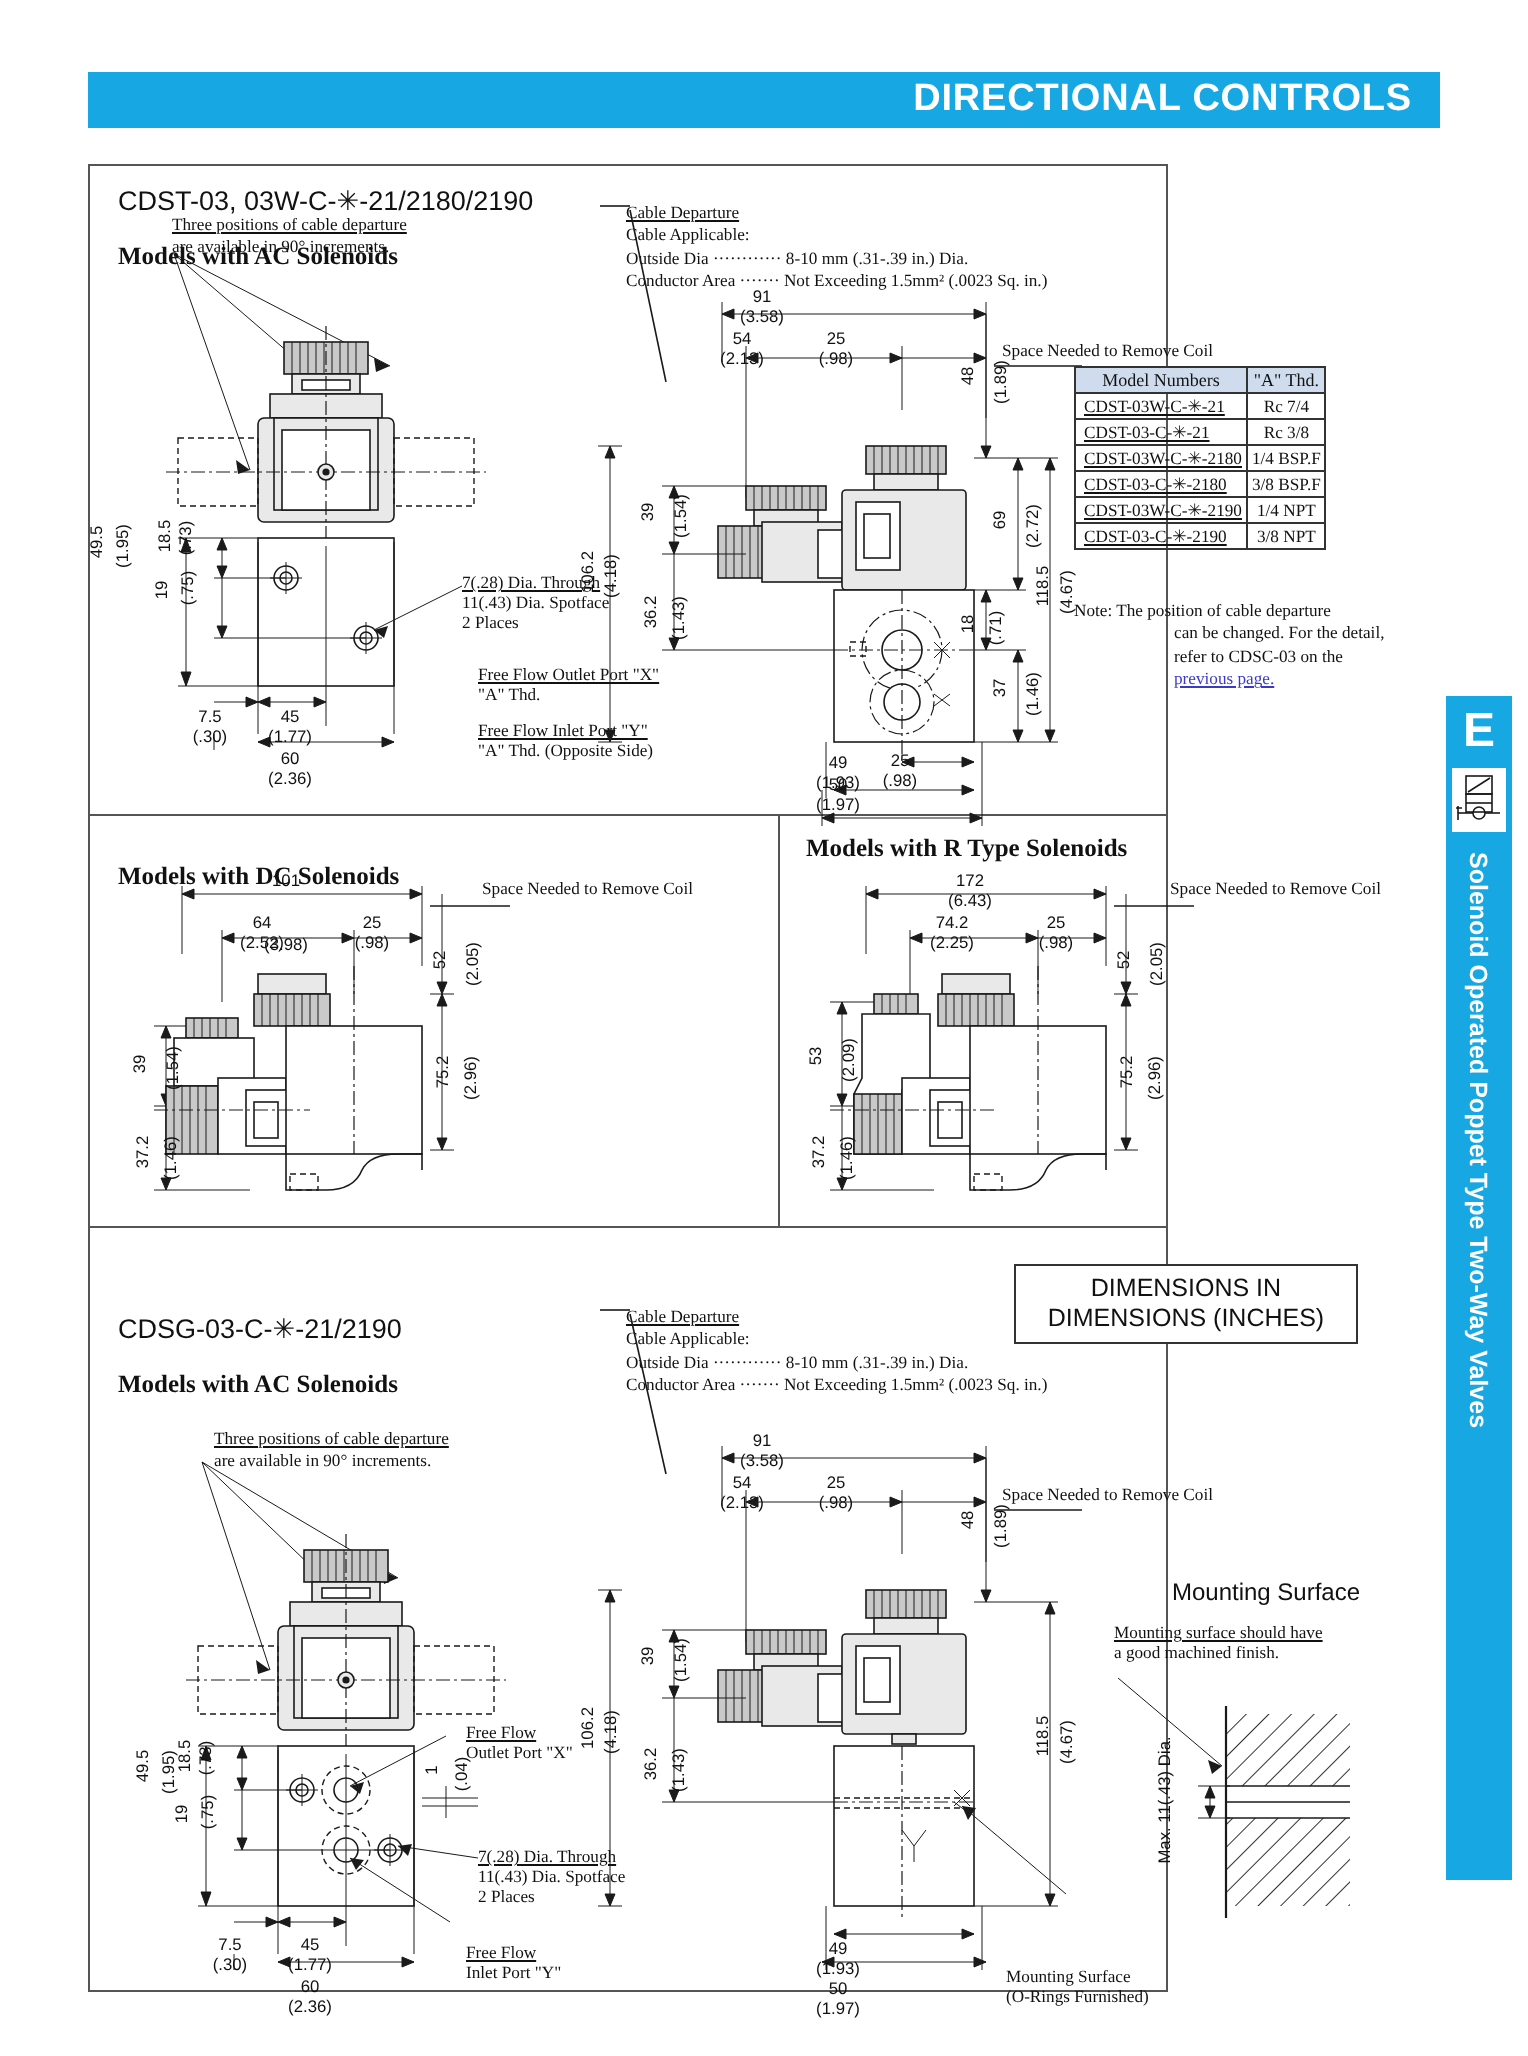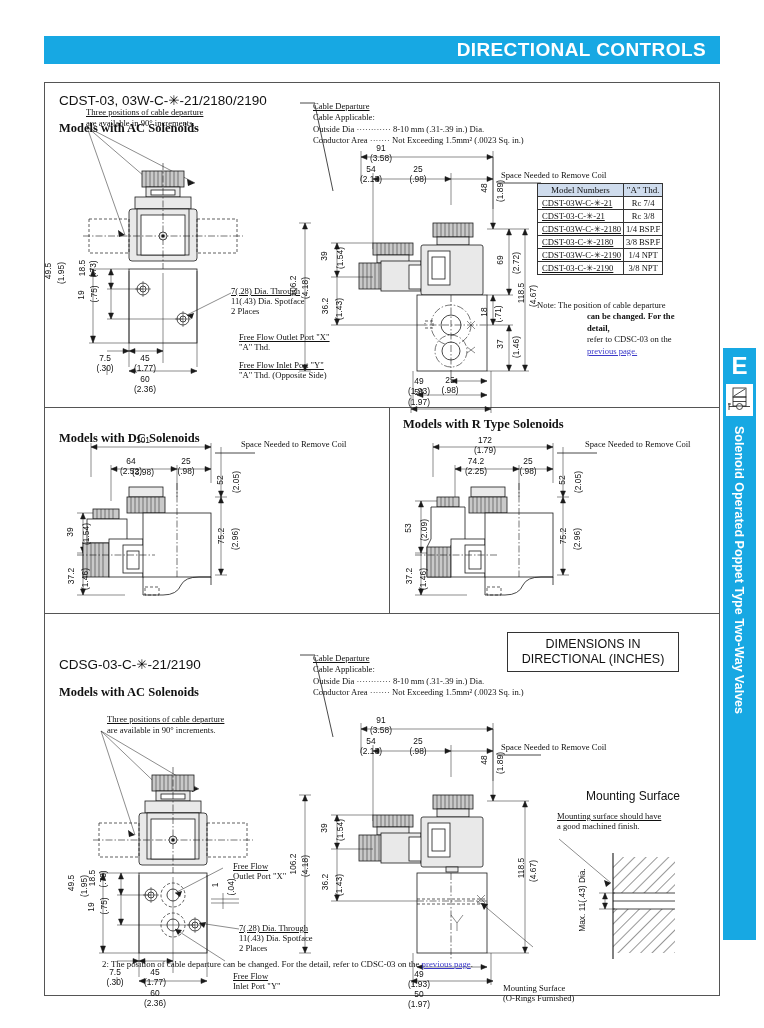--- a/index.html
+++ b/index.html
@@ -7,21 +7,21 @@
        font-family:"Liberation Serif",serif;color:#111;overflow:hidden;}
 
   .abs{position:absolute;}
 
   
   #header-banner{left:44px;top:36px;width:676px;height:28px;background:#17a8e3;}
   #header-title{position:absolute;right:14px;top:3px;font-family:"Liberation Sans",sans-serif;
       font-weight:bold;font-size:19px;color:#fff;letter-spacing:.4px;}
 
   
-  #page-frame{left:44px;top:82px;width:676px;height:914px;border:1.6px solid #555;box-sizing:border-box;text-decoration:underline;}
+  #page-frame{left:44px;top:82px;width:540px;height:914px;border:1.6px solid #555;box-sizing:border-box;text-decoration:underline;}
 
   .divider{position:absolute;left:0;width:100%;height:0;border-top:1.2px solid #555;}
 
   
   .sec-model{font-family:"Liberation Sans",sans-serif;font-size:13.5px;color:#111;white-space:nowrap;}
   .sec-sub{font-family:"Liberation Serif",serif;font-weight:bold;font-size:12.5px;white-space:nowrap;}
 
   
   .note{font-size:8.6px;line-height:1.32;white-space:nowrap;}
   .note-u{text-decoration:underline;}
@@ -520,21 +520,21 @@
   </div>
   <div class="abs">
     <div class="dim-v" style="position:absolute;left:18px;top:488px;">37.2</div>
     <div class="dim-v" style="position:absolute;left:29px;top:491px;">(1.46)</div>
   </div>
 
   <div class="abs sec-sub" style="left:358px;top:334px;">Models with R Type Solenoids</div>
   <div class="abs lbl" style="left:540px;top:356px;">Space Needed to Remove Coil</div>
 
   <div class="abs dim" style="left:420px;top:352px;width:40px;">172</div>
-  <div class="abs dim" style="left:420px;top:362px;width:40px;">(1.79)</div>
+  <div class="abs dim" style="left:420px;top:362px;width:40px;">(6.43)</div>
   <div class="abs dim" style="left:410px;top:373px;width:42px;">74.2</div>
   <div class="abs dim" style="left:410px;top:383px;width:42px;">(2.25)</div>
   <div class="abs dim" style="left:468px;top:373px;width:30px;">25</div>
   <div class="abs dim" style="left:468px;top:383px;width:30px;">(.98)</div>
 
   <svg class="abs" style="left:362px;top:352px;" width="190" height="176">
     <g class="st-th">
       <line x1="26" y1="12" x2="146" y2="12"></line>
       <polygon points="26,12 32,9.5 32,14.5" fill="#1a1a1a"></polygon>
       <polygon points="146,12 140,9.5 140,14.5" fill="#1a1a1a"></polygon>
@@ -974,27 +974,26 @@
     </tr>
     <tr>
       <td>CDST-03-C-✳-2190</td>
       <td>3/8 NPT</td>
     </tr>
   </tbody>
 </table>
 
 <div class="abs" id="table-note">
   <span class="hang">Note: The position of cable departure</span>
-  <span class="hang" style="padding-left:50px;text-indent:0;font-weight:bold;">can be changed.  For the detail,</span>
+  <span class="hang" style="padding-left:50px;text-indent:0;">can be changed.  For the detail,</span>
   <span class="hang" style="padding-left:50px;text-indent:0;">refer to CDSC-03 on the</span>
   <span class="hang link" style="padding-left:50px;text-indent:0;">previous page.</span>
 </div>
 
 <div class="abs" id="dimensions-box">
   <div>
     <div>DIMENSIONS IN</div>
-    <div>DIRECTIONAL (INCHES)</div>
+    <div>DIMENSIONS (INCHES)</div>
   </div>
 </div>
 
 <div class="abs" id="bottom-notes">
-  <span class="ln" style="padding-left:64px;text-indent:-22px;"><span>2:  The position of cable departure can be changed.  For the detail, refer to CDSC-03 on the </span><span class="link">previous page</span><span>.</span></span>
 </div>
 
 </body></html>

